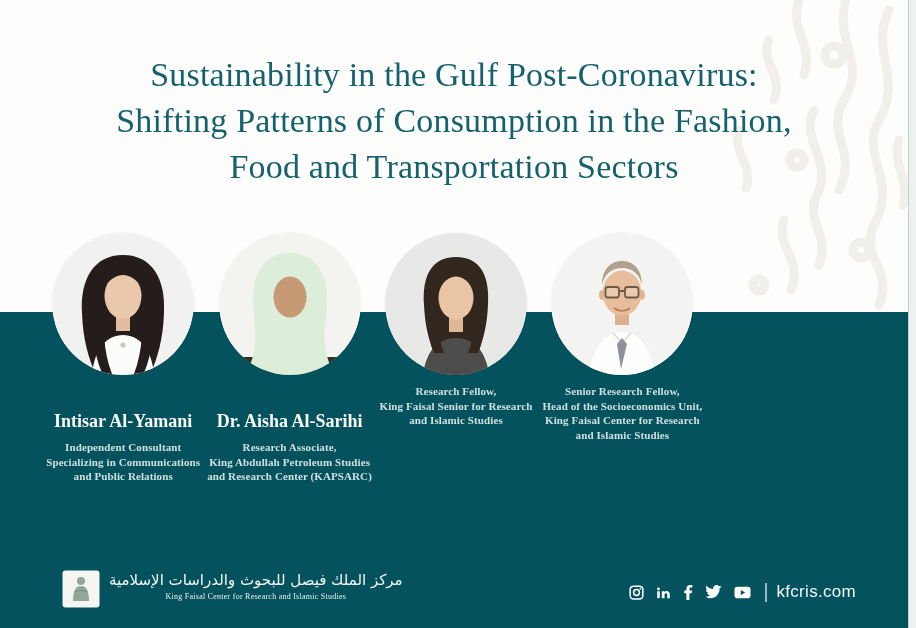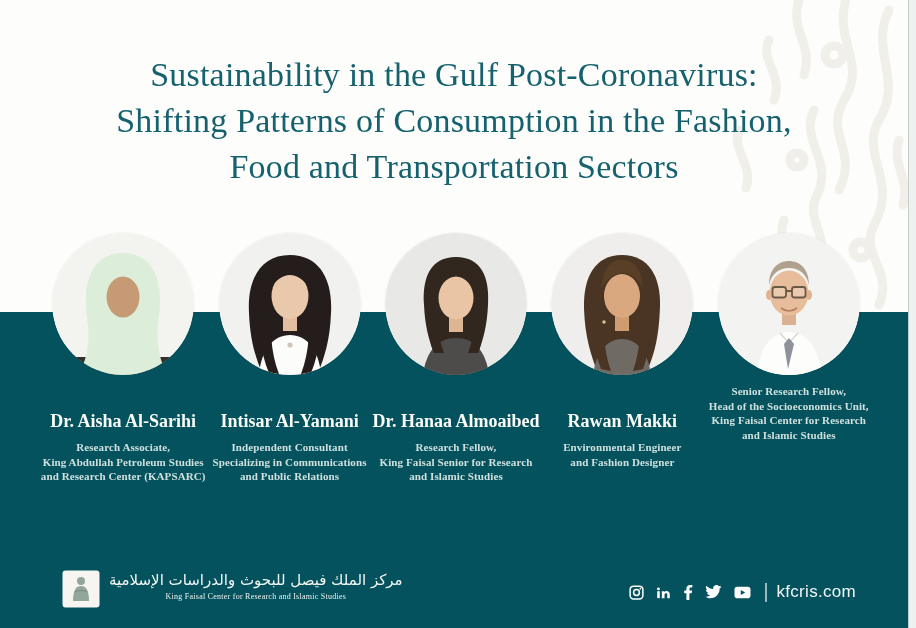--- a/index.html
+++ b/index.html
@@ -78,90 +78,71 @@
 
   <div class="title">Sustainability in the Gulf Post-Coronavirus:
 Shifting Patterns of Consumption in the Fashion,
 Food and Transportation Sectors</div>
 
   <div class="speakers">
 
     <div class="speaker">
       <div class="avatar">
         <svg width="142" height="142" viewBox="0 0 142 142">
-          <circle cx="71" cy="71" r="71" fill="#f3f3ef"></circle>
-          <rect x="22" y="124" width="98" height="18" fill="#35302a"></rect>
-          <path d="M71,20 C46,20 34,40 34,66 C34,86 38,96 36,112 C34,128 30,134 26,142 L116,142 C112,134 108,128 106,112 C104,96 108,86 108,66 C108,40 96,20 71,20 Z" fill="#dcedda"></path>
-          <ellipse cx="71" cy="64" rx="16.5" ry="20.5" fill="#c69a74"></ellipse>
-          <path d="M50,58 C52,32 62,26 71,26 C80,26 90,32 92,58 C84,42 78,40 71,40 C64,40 58,42 50,58 Z" fill="#dcedda"></path>
-        </svg>
-      </div>
-      <div class="speaker-name">Dr. Aisha Al-Sarihi</div>
-      <div class="speaker-role">Research Associate,
-King Abdullah Petroleum Studies
-and Research Center (KAPSARC)</div>
-    </div>
-
-    <div class="speaker">
-      <div class="avatar">
-        <svg width="142" height="142" viewBox="0 0 142 142">
           <circle cx="71" cy="71" r="71" fill="#f1f1f0"></circle>
           <path d="M71,22 C42,22 28,46 30,80 C31,106 36,124 44,142 L98,142 C106,124 111,106 112,80 C114,46 100,22 71,22 Z" fill="#241d1b"></path>
           <rect x="64" y="82" width="14" height="16" fill="#e3bda0"></rect>
           <ellipse cx="71" cy="63" rx="18.5" ry="23" fill="#eac8ab"></ellipse>
           <path d="M49,58 Q55,28 71,28 Q87,28 93,58 Q82,42 71,42 Q60,42 49,58 Z" fill="#241d1b"></path>
           <path d="M40,142 C42,116 55,102 71,102 C87,102 100,116 102,142 Z" fill="#fcfcfb"></path>
           <circle cx="71" cy="112" r="2.6" fill="#cfc6ba"></circle>
           <path d="M44,66 C38,94 41,118 50,140 L60,141 C51,118 51,92 53,74 Z" fill="#241d1b"></path>
           <path d="M98,66 C104,94 101,118 92,140 L82,141 C91,118 91,92 89,74 Z" fill="#241d1b"></path>
         </svg>
       </div>
       <div class="speaker-name">Intisar Al-Yamani</div>
       <div class="speaker-role">Independent Consultant
 Specializing in Communications
 and Public Relations</div>
     </div>
 
     <div class="speaker">
       <div class="avatar">
         <svg width="142" height="142" viewBox="0 0 142 142">
+          <circle cx="71" cy="71" r="71" fill="#f3f3ef"></circle>
+          <rect x="22" y="124" width="98" height="18" fill="#35302a"></rect>
+          <path d="M71,20 C46,20 34,40 34,66 C34,86 38,96 36,112 C34,128 30,134 26,142 L116,142 C112,134 108,128 106,112 C104,96 108,86 108,66 C108,40 96,20 71,20 Z" fill="#dcedda"></path>
+          <ellipse cx="71" cy="64" rx="16.5" ry="20.5" fill="#c69a74"></ellipse>
+          <path d="M50,58 C52,32 62,26 71,26 C80,26 90,32 92,58 C84,42 78,40 71,40 C64,40 58,42 50,58 Z" fill="#dcedda"></path>
+        </svg>
+      </div>
+      <div class="speaker-name">Dr. Aisha Al-Sarihi</div>
+      <div class="speaker-role">Research Associate,
+King Abdullah Petroleum Studies
+and Research Center (KAPSARC)</div>
+    </div>
+
+    <div class="speaker">
+      <div class="avatar">
+        <svg width="142" height="142" viewBox="0 0 142 142">
           <circle cx="71" cy="71" r="71" fill="#e8e8e7"></circle>
           <path d="M71,24 C46,24 37,44 39,72 C40,94 44,106 48,118 L94,118 C98,106 102,94 103,72 C105,44 96,24 71,24 Z" fill="#32271f"></path>
           <rect x="64" y="84" width="14" height="15" fill="#ddb694"></rect>
           <ellipse cx="71" cy="65" rx="17.5" ry="21.5" fill="#e9c5a5"></ellipse>
           <path d="M51,58 Q55,30 71,30 Q87,30 91,58 Q80,42 71,42 Q62,42 51,58 Z" fill="#32271f"></path>
           <path d="M38,142 C41,117 54,105 71,105 C88,105 101,117 104,142 Z" fill="#4e4c4a"></path>
           <path d="M46,64 C41,88 43,104 49,120 L59,120 C52,102 52,86 54,72 Z" fill="#32271f"></path>
           <path d="M96,64 C101,88 99,104 93,120 L83,120 C90,102 90,86 88,72 Z" fill="#32271f"></path>
         </svg>
       </div>
-      <div class="speaker-name">Dr. Hanaa Almoaibed</div>
       <div class="speaker-role">Research Fellow,
 King Faisal Senior for Research
 and Islamic Studies</div>
     </div>
 
-    <div class="speaker">
-      <div class="avatar">
-        <svg width="142" height="142" viewBox="0 0 142 142">
-          <circle cx="71" cy="71" r="71" fill="#efeeec"></circle>
-          <path d="M71,22 C44,22 32,44 33,76 C34,104 40,122 46,138 L96,138 C104,120 108,102 109,74 C110,44 98,22 71,22 Z" fill="#4a3424"></path>
-          <rect x="64" y="82" width="14" height="16" fill="#cf9c72"></rect>
-          <ellipse cx="71" cy="63" rx="18" ry="22" fill="#daa87e"></ellipse>
-          <path d="M50,56 C53,30 64,26 73,27 C85,28 91,38 92,56 C84,38 68,36 58,46 C54,50 51,52 50,56 Z" fill="#5a3f27"></path>
-          <path d="M42,142 C45,118 57,106 71,106 C85,106 97,118 100,142 Z" fill="#6f6a64"></path>
-          <path d="M45,64 C39,92 42,114 50,136 L60,138 C52,116 52,92 54,74 Z" fill="#4a3424"></path>
-          <path d="M97,64 C103,92 100,114 92,136 L82,138 C90,116 90,92 88,74 Z" fill="#4a3424"></path>
-          <circle cx="53" cy="89" r="1.8" fill="#d9c08a"></circle>
-        </svg>
-      </div>
-      <div class="speaker-name">Rawan Makki</div>
-      <div class="speaker-role">Environmental Engineer
-and Fashion Designer</div>
-    </div>
 
     <div class="speaker">
       <div class="avatar">
         <svg width="142" height="142" viewBox="0 0 142 142">
           <circle cx="71" cy="71" r="71" fill="#f3f3f1"></circle>
           <rect x="64" y="78" width="14" height="14" fill="#dcb090"></rect>
           <ellipse cx="71" cy="60" rx="19.5" ry="22.5" fill="#e7bd9c"></ellipse>
           <path d="M51,52 C51,36 60,28 71,28 C82,28 91,36 91,52 C89,42 82,35 71,35 C60,35 53,42 51,52 Z" fill="#b0a08e"></path>
           <ellipse cx="51" cy="62" rx="3" ry="5" fill="#e0b392"></ellipse>
           <ellipse cx="91" cy="62" rx="3" ry="5" fill="#e0b392"></ellipse>

